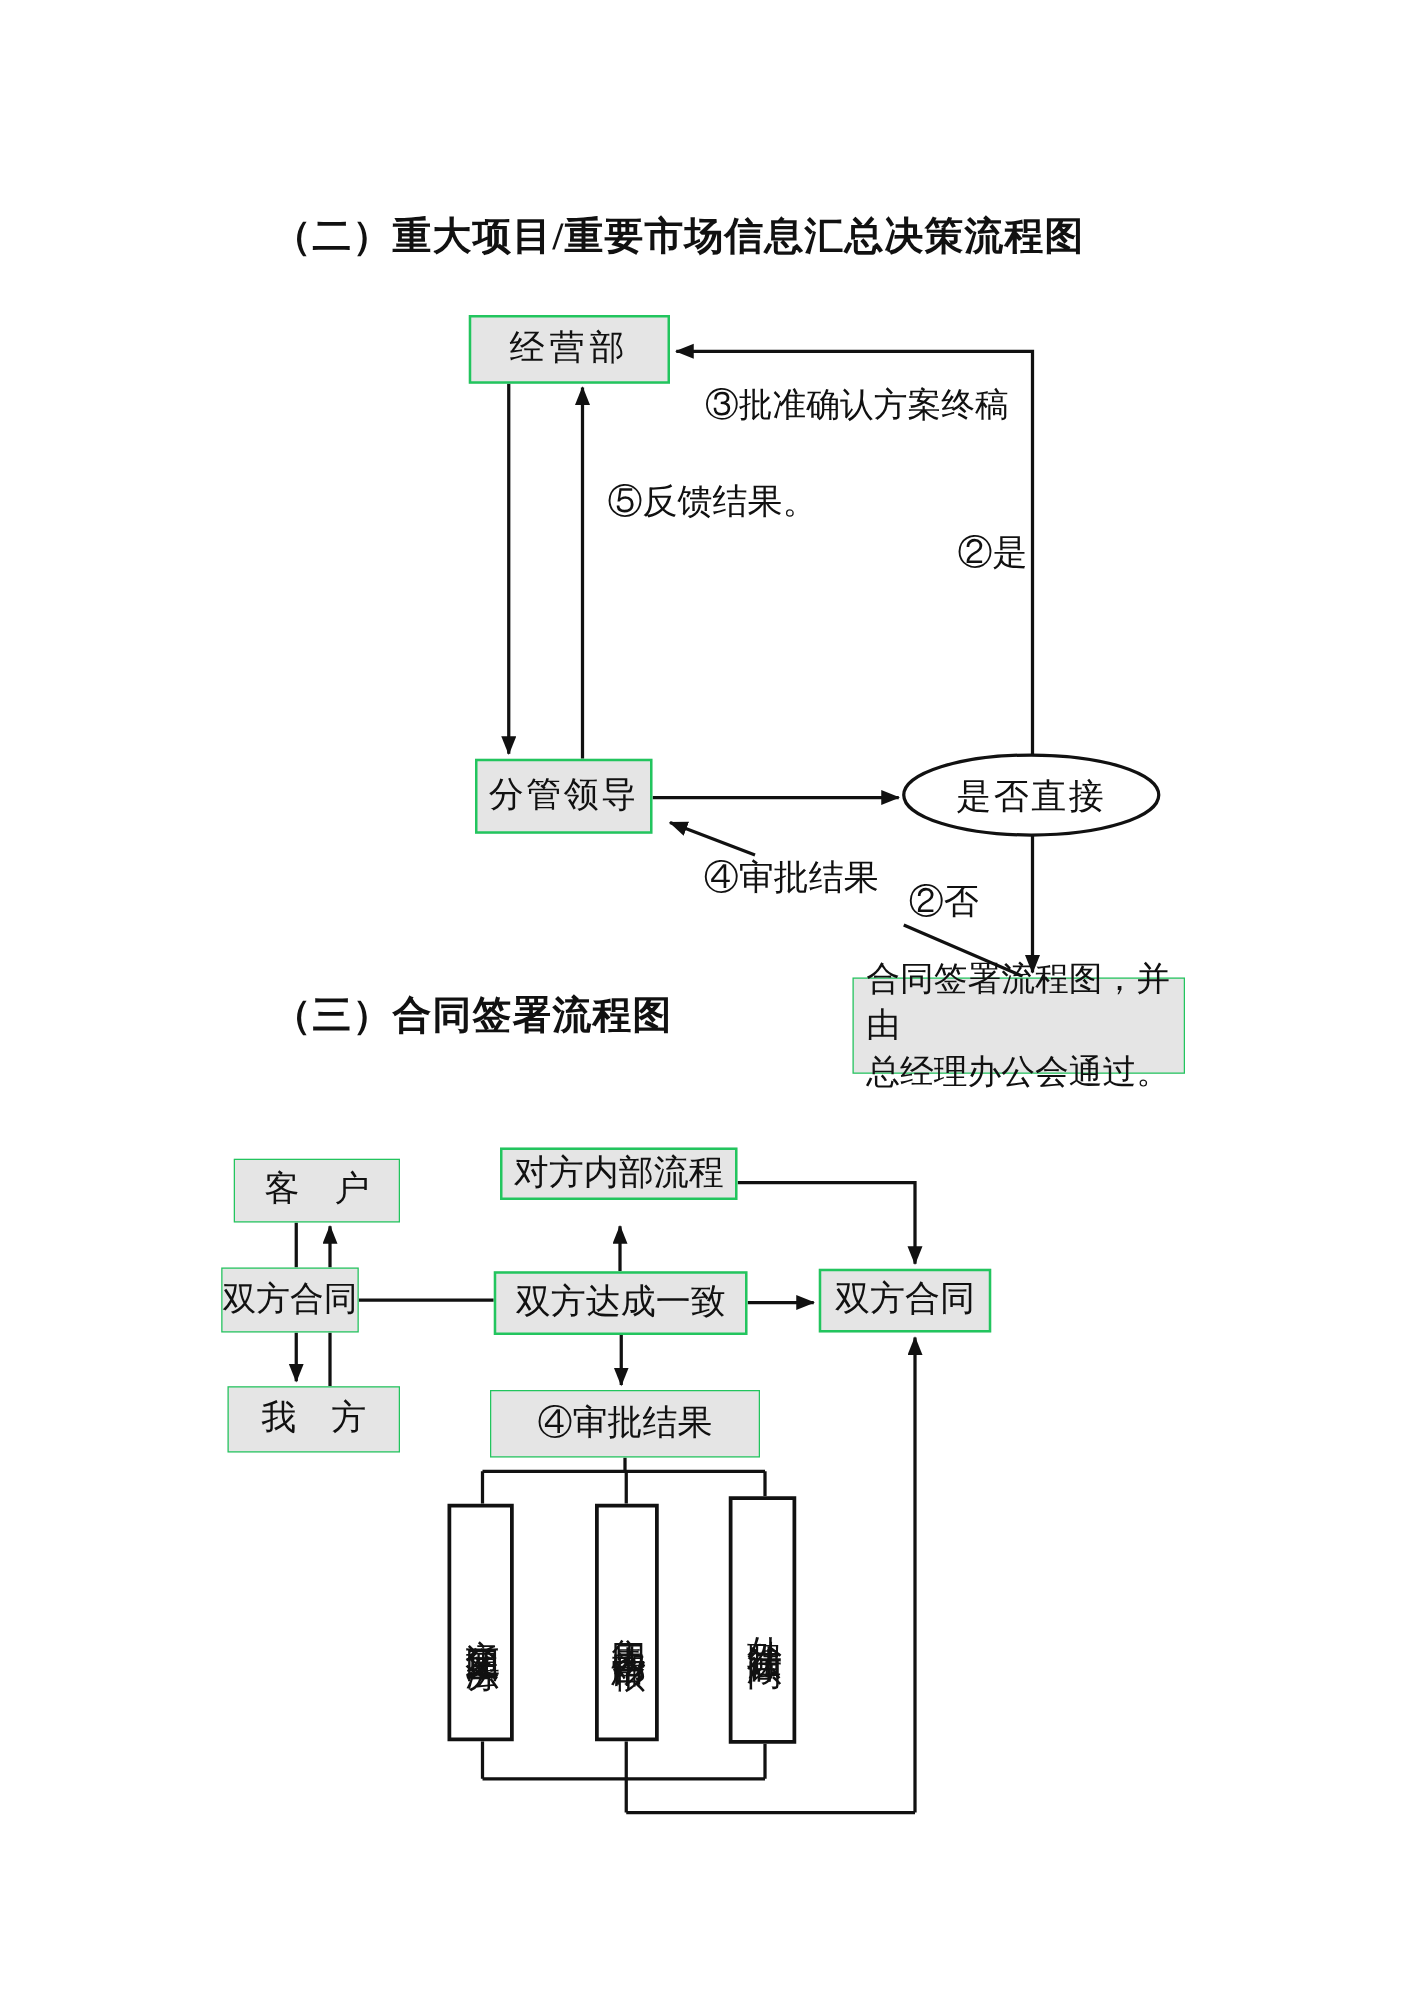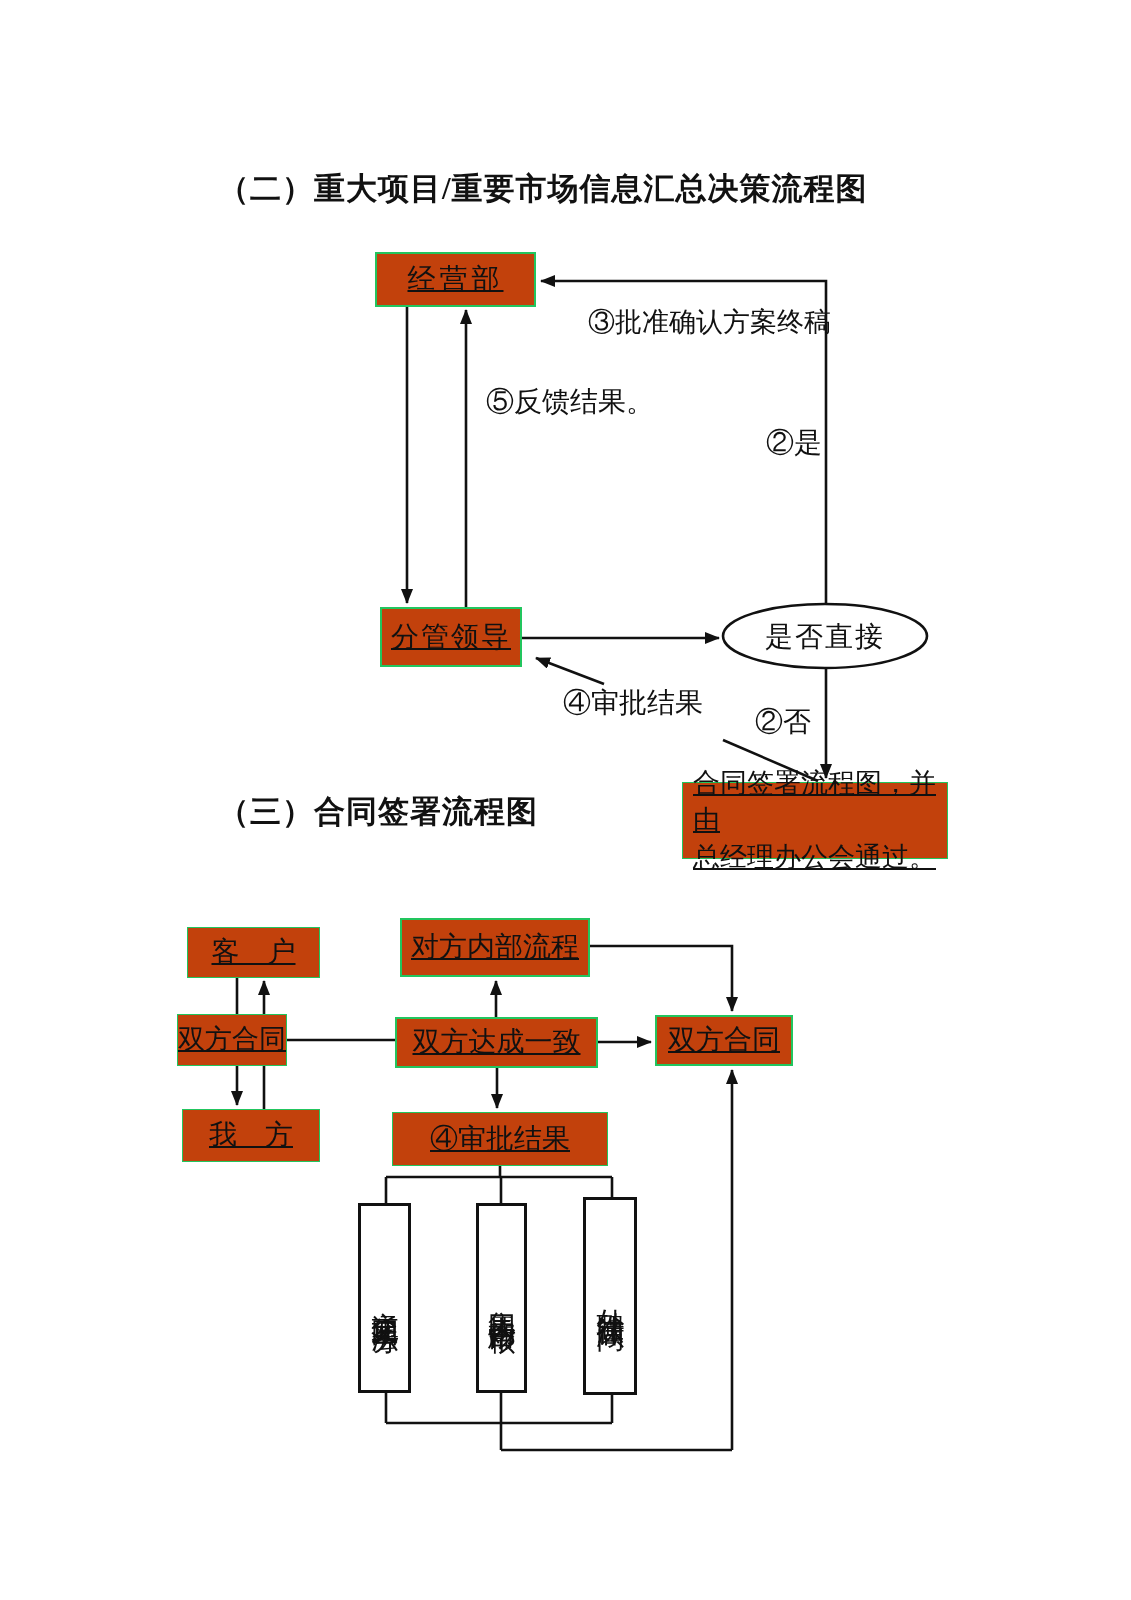--- a/index.html
+++ b/index.html
@@ -7,24 +7,24 @@
     position:relative;
     width:1131px;height:1600px;
     background:#ffffff;
     font-family:"Liberation Serif","DejaVu Serif",serif;
     color:#111;
     overflow:hidden;
   }
   #wires{position:absolute;left:0;top:0;width:1131px;height:1600px;z-index:1;}
   .node{
     position:absolute;z-index:2;
-    background:#c2410c;border:1px solid #22c55e;
+    background:#e5e5e5;border:1px solid #22c55e;
     display:flex;align-items:center;justify-content:center;
     font-size:28px;line-height:1.15;color:#111;
-    box-sizing:border-box;text-align:center;text-decoration:underline;
+    box-sizing:border-box;text-align:center;
   }
   .node.thin{border-width:2px;}
   .vnode{
     position:absolute;z-index:2;background:#fff;border:3px solid #111;
     box-sizing:border-box;display:flex;align-items:center;justify-content:center;
     writing-mode:vertical-rl;text-orientation:upright;
     font-size:28px;letter-spacing:3px;color:#111;
   }
   .lbl{
     position:absolute;z-index:3;
@@ -77,27 +77,27 @@
   <div class="title" style="left:218px;top:791px;">（三）合同签署流程图</div>
 
   <div class="node thin" style="left:375px;top:252px;width:161px;height:55px;letter-spacing:4px;">经营部</div>
   <div class="node thin" style="left:380px;top:607px;width:142px;height:60px;letter-spacing:2px;">分管领导</div>
   <div style="position:absolute;left:723px;top:605px;width:204px;height:64px;z-index:2;
               display:flex;align-items:center;justify-content:center;font-size:28px;letter-spacing:2px;">是否直接</div>
   <div class="node multiline" style="left:682px;top:782px;width:266px;height:77px;font-size:27px;line-height:37px;justify-content:flex-start;padding-left:10px;">合同签署流程图，并由
 总经理办公会通过。</div>
 
   <div class="lbl" style="left:486px;top:385px;">⑤反馈结果。</div>
-  <div class="lbl" style="left:588px;top:308px;font-size:27px;font-family:Liberation Mono, monospace;">③批准确认方案终稿</div>
+  <div class="lbl" style="left:564px;top:308px;font-size:27px;">③批准确认方案终稿</div>
   <div class="lbl" style="left:766px;top:426px;">②是</div>
   <div class="lbl" style="left:563px;top:686px;">④审批结果</div>
-  <div class="lbl" style="left:755px;top:705px;">②否</div>
+  <div class="lbl" style="left:727px;top:705px;">②否</div>
 
   <div class="node" style="left:187px;top:927px;width:133px;height:51px;">客　户</div>
-  <div class="node thin" style="left:400px;top:918px;width:190px;height:59px;text-align:center;">对方内部流程</div>
+  <div class="node thin" style="left:400px;top:918px;width:190px;height:42px;text-align:center;">对方内部流程</div>
   <div class="node" style="left:177px;top:1014px;width:110px;height:52px;font-size:27px;">双方合同</div>
   <div class="node thin" style="left:395px;top:1017px;width:203px;height:51px;">双方达成一致</div>
   <div class="node thin" style="left:655px;top:1015px;width:138px;height:51px;">双方合同</div>
   <div class="node" style="left:182px;top:1109px;width:138px;height:53px;">我　方</div>
   <div class="node" style="left:392px;top:1112px;width:216px;height:54px;">④审批结果</div>
 
   <div class="vnode" style="left:358px;top:1203px;width:53px;height:190px;">交通集团法务</div>
   <div class="vnode" style="left:476px;top:1203px;width:51px;height:190px;">集团内部审核</div>
   <div class="vnode" style="left:583px;top:1197px;width:54px;height:198px;">外聘法律顾问</div>
 

